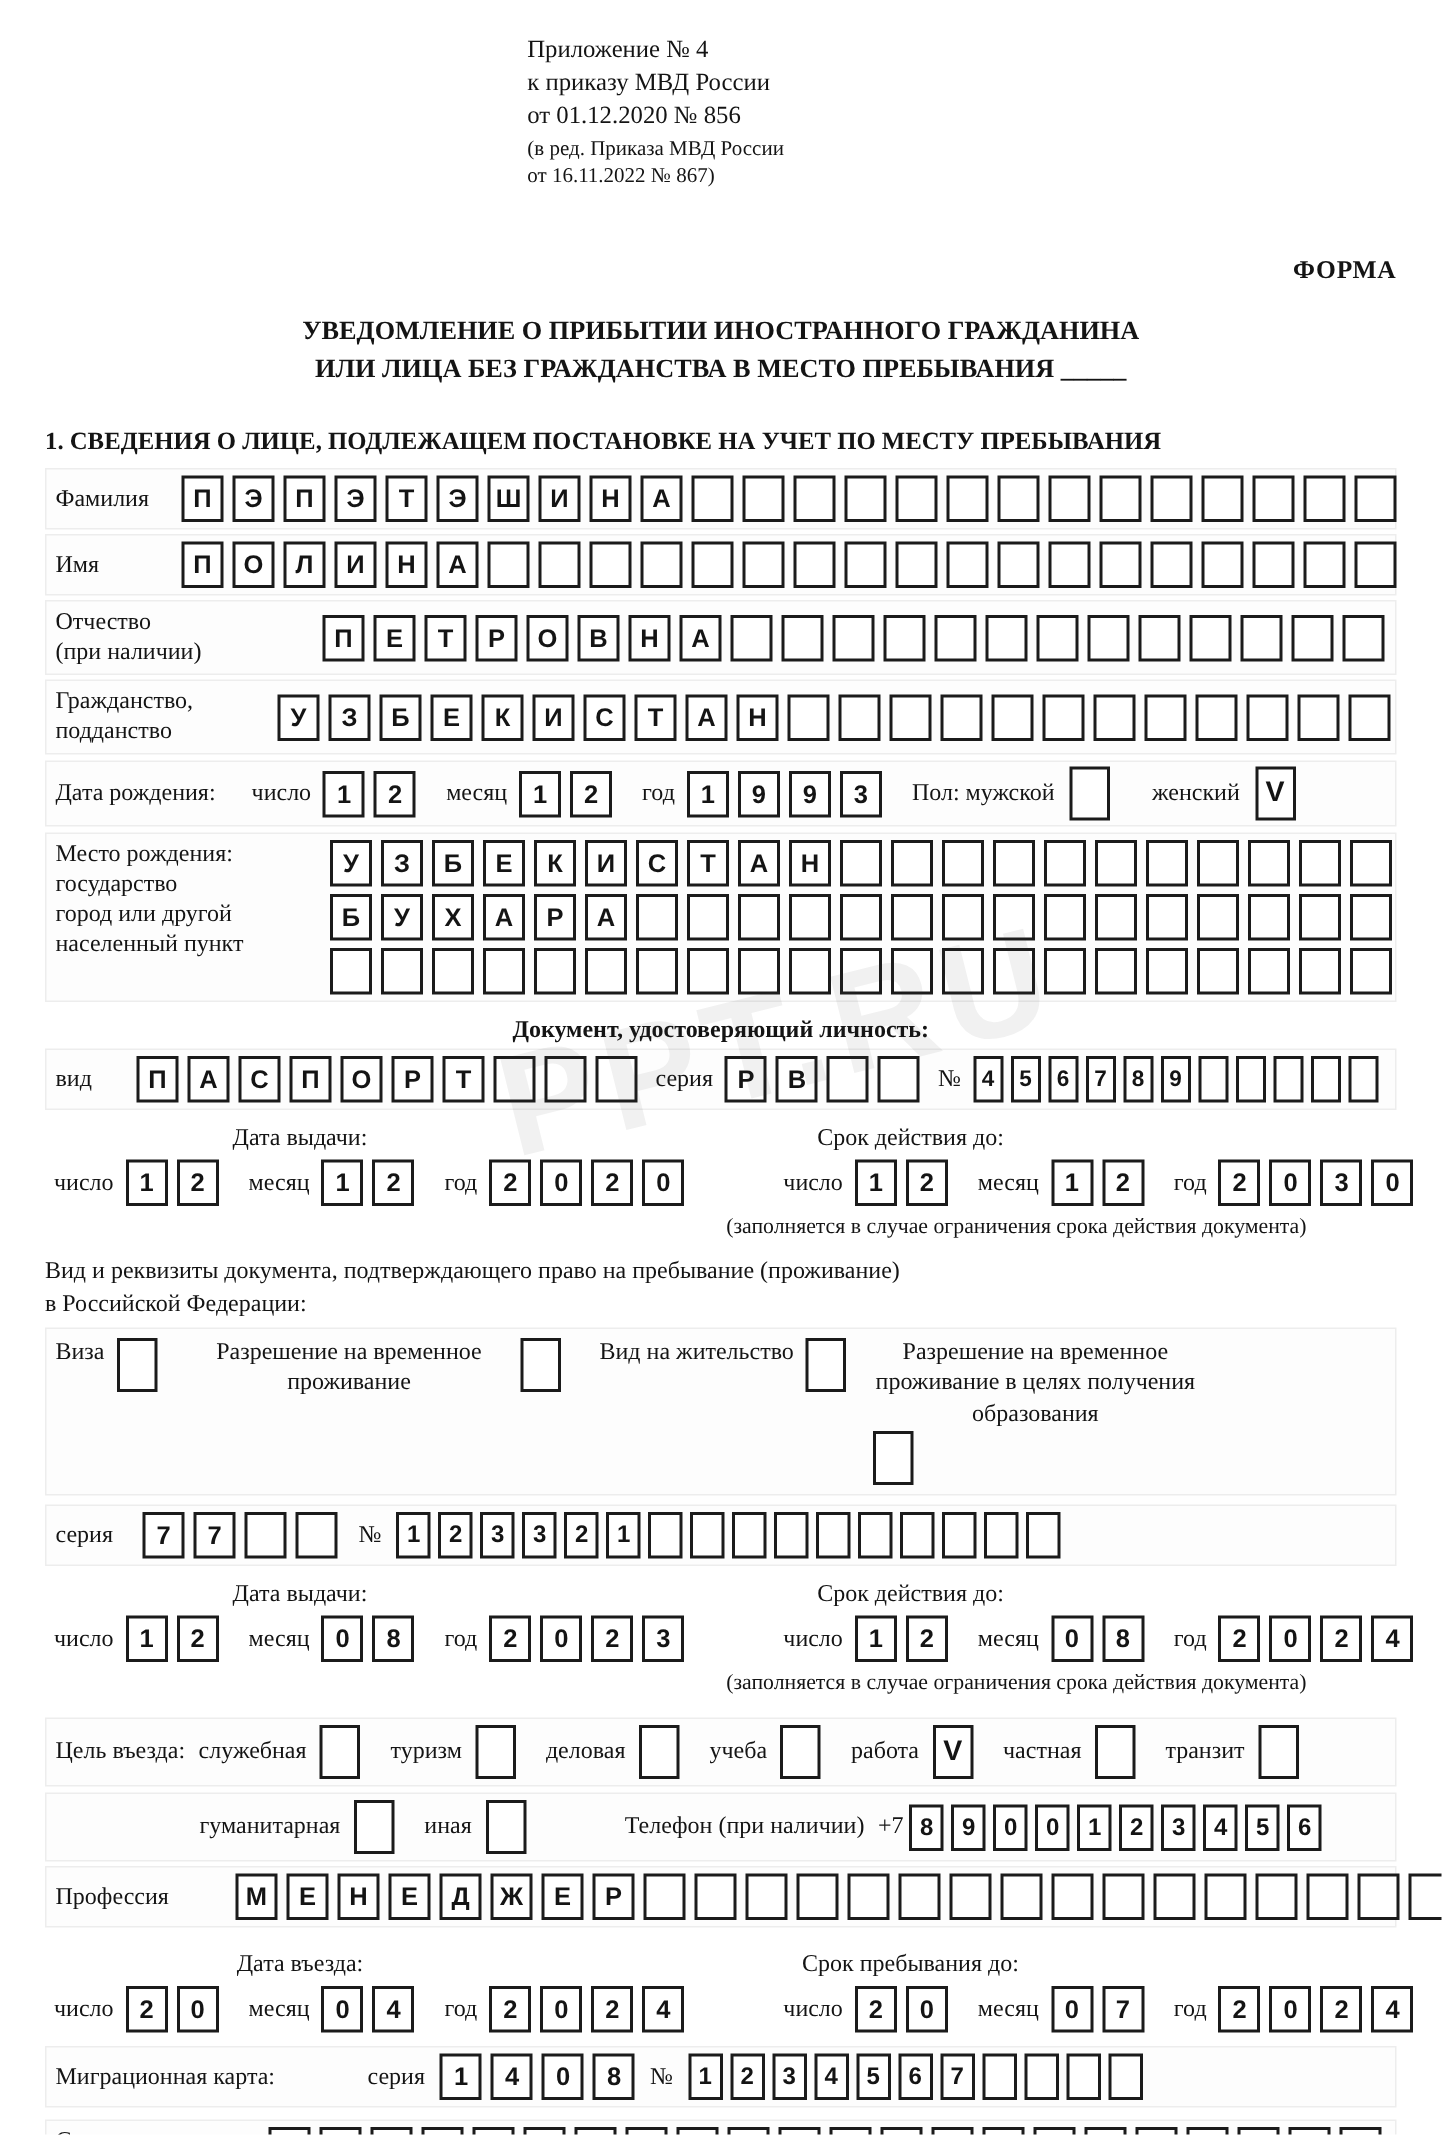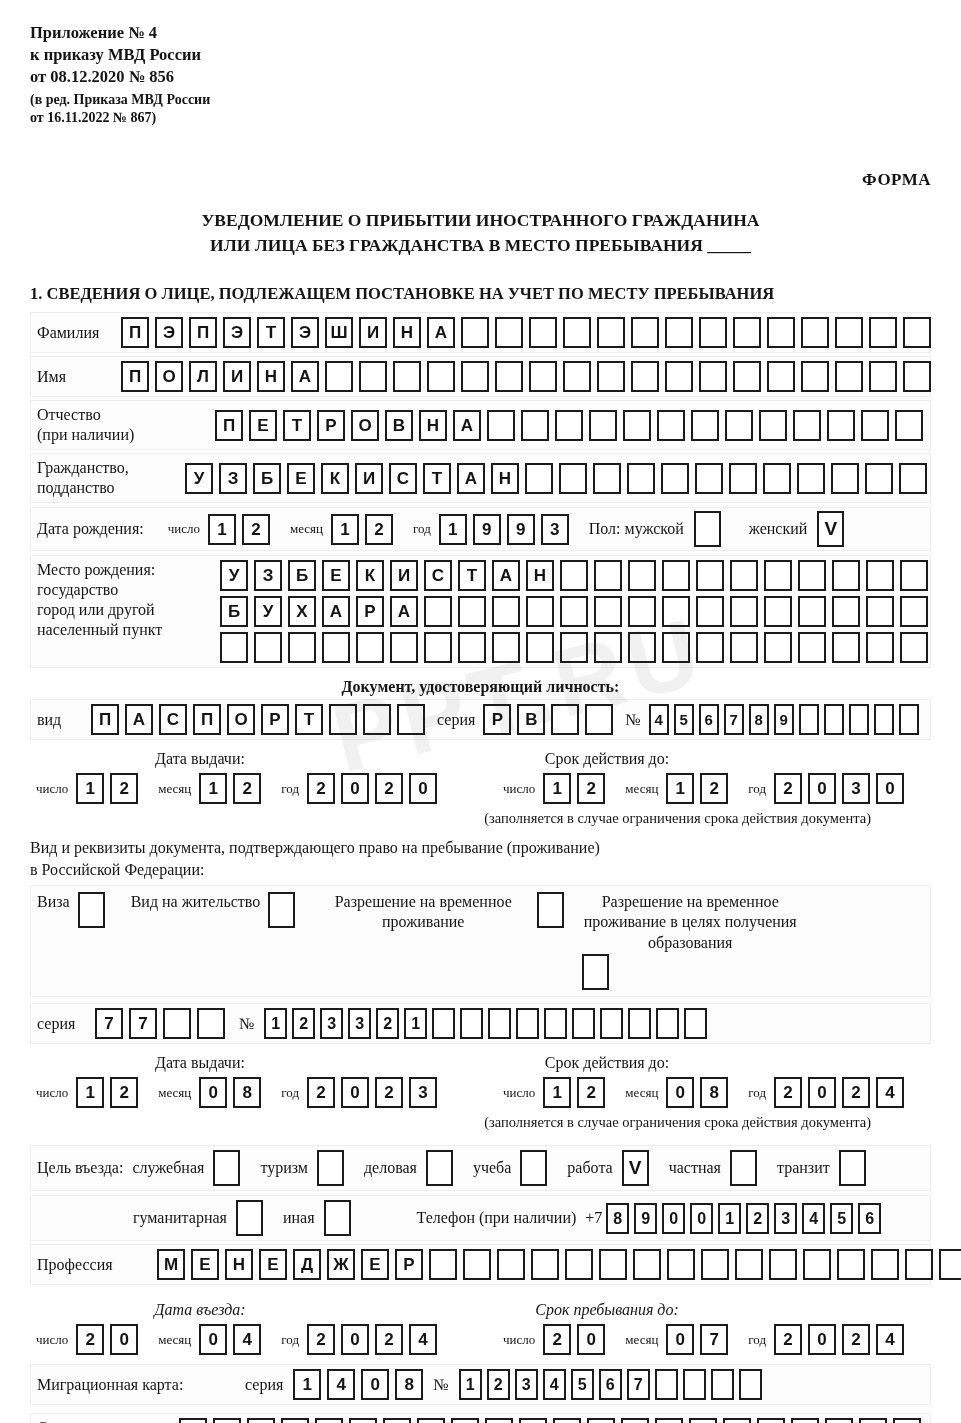--- a/index.html
+++ b/index.html
@@ -8,21 +8,21 @@
     font-family:"Liberation Serif",serif;color:#141414;
     -webkit-font-smoothing:antialiased;
   }
   .page{position:absolute;inset:0;padding:22px 30px;box-sizing:border-box;}
   .wm{
     position:absolute;left:330px;top:640px;font-family:"Liberation Sans",sans-serif;
     font-weight:bold;font-size:96px;color:rgba(60,60,60,0.07);transform:rotate(-14deg);
     letter-spacing:6px;pointer-events:none;
   }
   
-  .hdr{display:flex;justify-content:flex-start;font-weight:bold;}
+  .hdr{display:flex;justify-content:center;}
   .hdr-block{width:258px;font-size:16.5px;line-height:1.32;}
   .hdr-edition{font-size:14px;margin-top:4px;line-height:1.3;}
   .forma{font-weight:bold;text-align:right;font-size:17px;margin-top:42px;letter-spacing:.5px;}
   
   .title{margin-top:18px;text-align:center;font-weight:bold;font-size:17.5px;line-height:1.45;}
   .sec-heading{margin-top:26px;font-weight:bold;font-size:16.5px;}
   
   .band{background:#fdfdfd;border:1px solid #ededed;}
   .frow{display:flex;align-items:center;padding:4px 6px;margin-top:3px;}
   .frow .lbl{font-size:16px;}
@@ -45,21 +45,21 @@
   .lblcol{flex:none;font-size:16px;line-height:1.25;}
   .w-surname{width:84px;}
   .w-patronymic{width:178px;}
   .w-citizen{width:148px;}
   .w-birthplace{width:183px;}
   .w-reps{width:142px;}
   .w-prof{width:120px;}
   
   .dgrow{display:flex;align-items:center;padding:3px 6px;margin-top:2px;}
   .dg{display:flex;align-items:center;}
-  .dg .dl{font-size:13px;margin-right:8px;}
+  .dg .dl{font-size:16px;margin-right:8px;}
   .dg .cells{margin-right:14px;}
   .two-heads{display:flex;margin-top:10px;font-size:16px;gap:27px;}
   .note{font-size:14.5px;text-align:right;padding-right:60px;margin-top:3px;}
   .center-head{text-align:center;font-weight:bold;font-size:16px;margin-top:10px;}
   .para{font-size:16px;line-height:1.35;margin-top:10px;}
   
   .popts{display:flex;align-items:flex-start;padding:6px;margin-top:4px;}
   .popt{display:flex;align-items:flex-start;}
   .popt .plbl{font-size:16px;line-height:1.3;}
   .popt .plbl.c{text-align:center;}
@@ -73,21 +73,21 @@
 </head>
 <body>
 
 <div class="page">
   <div class="wm">PPT.RU</div>
 
   <div class="hdr">
     <div class="hdr-block">
       <div>Приложение № 4</div>
       <div>к приказу МВД России</div>
-      <div>от  08.12.2020 № 856</div>
+      <div>от  01.12.2020 № 856</div>
       <div class="hdr-edition">
         <div>(в ред. Приказа МВД России</div>
         <div>от 16.11.2022 № 867)</div>
       </div>
     </div>
   </div>
   <div class="forma">ФОРМА</div>
 
   <div class="title">
     <div>УВЕДОМЛЕНИЕ О ПРИБЫТИИ ИНОСТРАННОГО ГРАЖДАНИНА</div>
@@ -413,27 +413,27 @@
     <div>Вид и реквизиты документа, подтверждающего право на пребывание (проживание)</div>
     <div>в Российской Федерации:</div>
   </div>
 
   <div class="popts band">
     <span class="popt">
       <span class="plbl">Виза</span>
       <span class="gap8"></span>
       <span class="chk"></span>
     </span>
+    <span class="popt" style="margin-left:22px;">
+      <span class="plbl c" style="width:212px;">Разрешение на временное проживание</span>
+      <span class="gap8"></span>
+      <span class="chk"></span>
+    </span>
     <span class="popt" style="margin-left:26px;">
       <span class="plbl">Вид на жительство</span>
-      <span class="gap8"></span>
-      <span class="chk"></span>
-    </span>
-    <span class="popt" style="margin-left:22px;">
-      <span class="plbl c" style="width:212px;">Разрешение на временное проживание</span>
       <span class="gap8"></span>
       <span class="chk"></span>
     </span>
     <span class="popt" style="margin-left:18px;flex-direction:column;">
       <span class="plbl c" style="width:216px;">Разрешение на временное проживание в целях получения образования</span>
       <span class="gap8"></span>
       <span class="chk"></span>
     </span>
   </div>
 
@@ -574,21 +574,21 @@
         <span class="cell"></span>
         <span class="cell"></span>
         <span class="cell"></span>
         <span class="cell"></span>
         <span class="cell"></span>
         <span class="cell"></span>
         <span class="cell"></span>
       </span>
   </div>
 
-  <div class="two-heads" style="margin-top:16px;font-style:italic;">
+  <div class="two-heads" style="margin-top:16px;">
     <div style="width:340px;text-align:center;">Дата въезда:</div>
     <div style="width:420px;text-align:center;">Срок пребывания до:</div>
   </div>
   <div class="dgrow">
     <span class="dg">
       <span class="dl">число</span>
       <span class="cells">
           <span class="cell">2</span>
           <span class="cell">0</span>
         </span>

